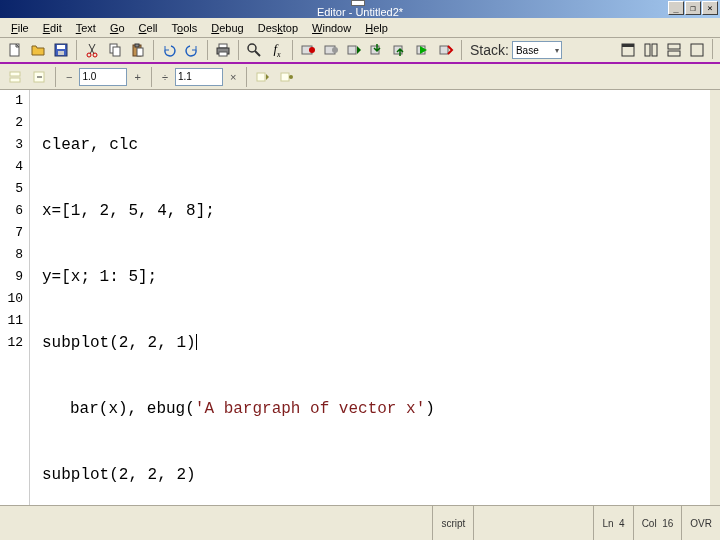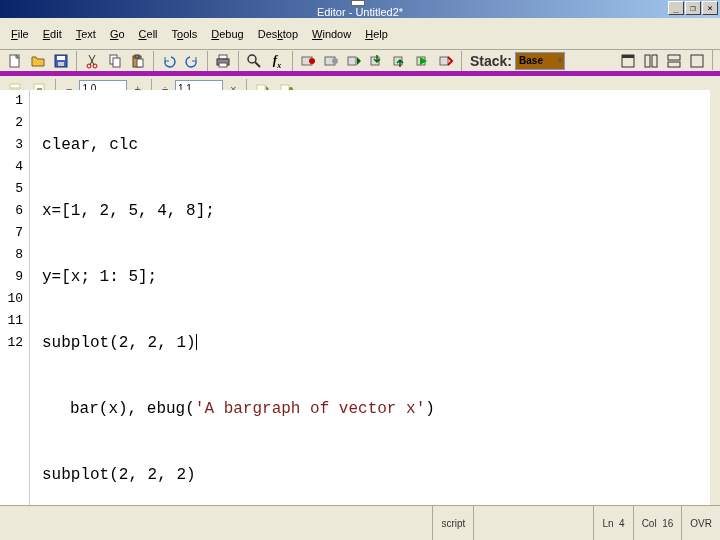--- a/index.html
+++ b/index.html
@@ -47,42 +47,41 @@
     border-bottom-color: #404040;
     font-size: 9px;
     display: flex;
     align-items: center;
     justify-content: center;
     color: #000;
     font-family: monospace;
     line-height: 1;
   }
   .menubar {
-    height: 32px;
+    height: 20px;
     background: #ece9d8;
     display: flex;
     align-items: center;
     padding: 0 4px;
     border-bottom: 1px solid #aca899;
     font-size: 11px;
   }
   .menu-item {
     padding: 2px 7px;
     cursor: default;
   }
   .menu-item .u { text-decoration: underline; }
   .toolbar {
     height: 26px;
     background: #ece9d8;
     display: flex;
     align-items: center;
     padding: 0 4px;
-    border-bottom: 5px solid #a21caf;
+    border-bottom: 2px solid #a21caf;
     gap: 1px;
-    font-weight: bold;
   }
   .toolbar2 {
     height: 26px;
     background: #ece9d8;
     display: flex;
     align-items: center;
     padding: 0 4px;
     border-bottom: 1px solid #aca899;
     gap: 2px;
   }
@@ -107,21 +106,21 @@
     gap: 1px;
   }
   .stack-label {
     font-size: 14px;
     color: #333;
     margin-left: 4px;
     margin-right: 2px;
   }
   .stack-combo {
     border: 1px solid #7f9db9;
-    background: #a16207;
+    background: #ffffff;
     height: 18px;
     width: 50px;
     font-size: 10px;
     display: flex;
     align-items: center;
     padding: 0 3px;
     position: relative;
   }
   .stack-combo::after {
     content: "▾";

